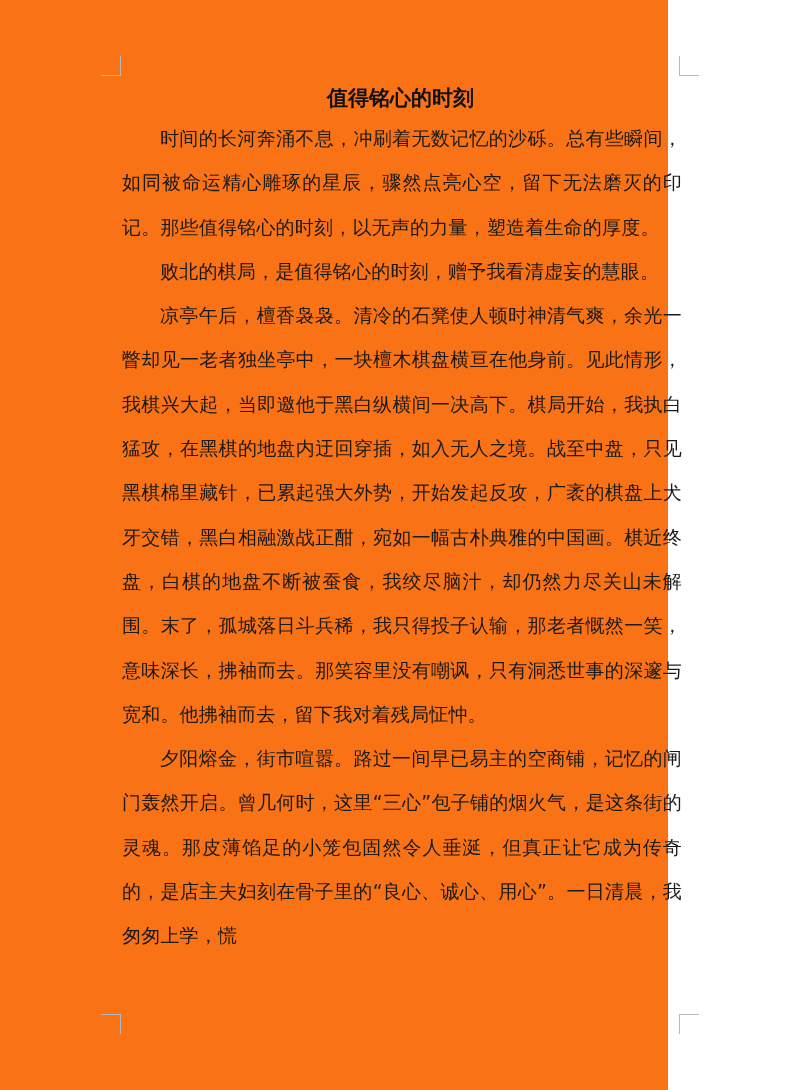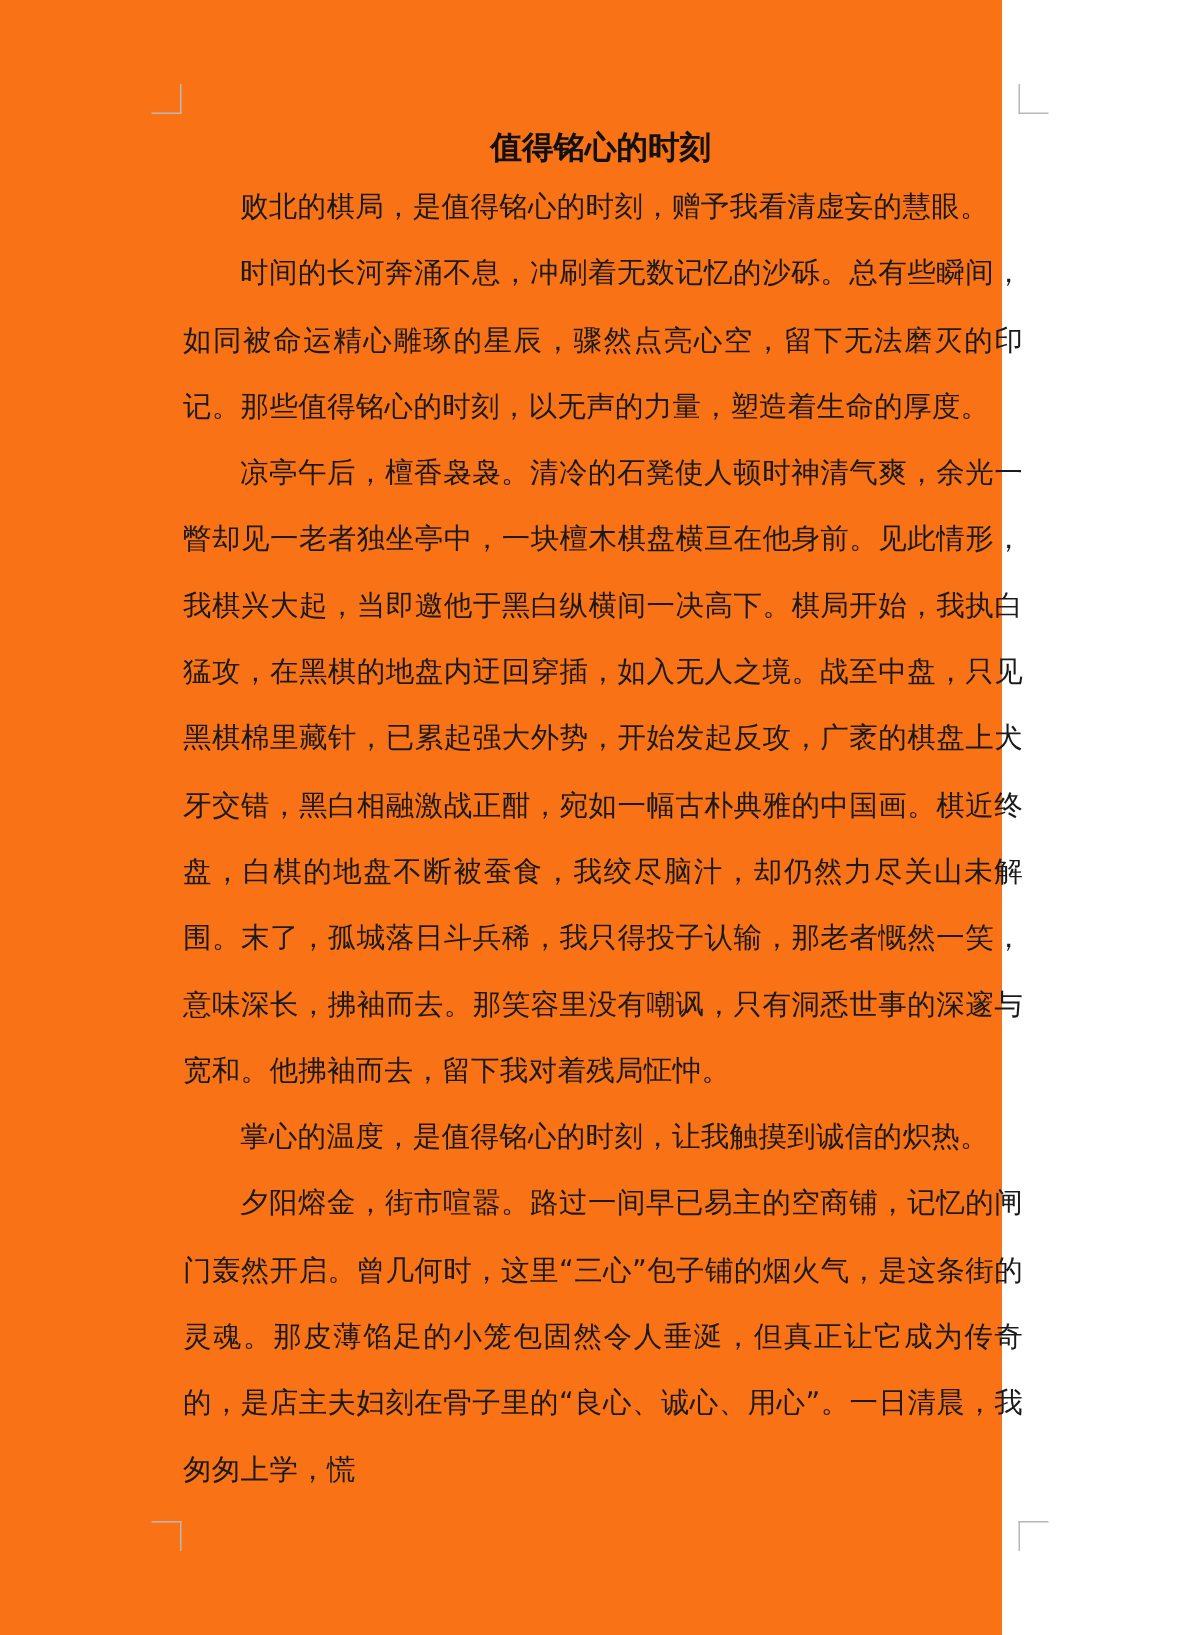--- a/index.html
+++ b/index.html
@@ -69,19 +69,18 @@
 
 <div class="page">
   <div class="corner tl"></div>
   <div class="corner tr"></div>
   <div class="corner bl"></div>
   <div class="corner br"></div>
 
   <h1 class="title">值得铭心的时刻</h1>
 
   <div class="body-text">
+    <p class="para">时间的长河奔涌不息，冲刷着无数记忆的沙砾。总有些瞬间，如同被命运精心雕琢的星辰，骤然点亮心空，留下无法磨灭的印记。那些值得铭心的时刻，以无声的力量，塑造着生命的厚度。</p>
     <p class="para">败北的棋局，是值得铭心的时刻，赠予我看清虚妄的慧眼。</p>
-    <p class="para">时间的长河奔涌不息，冲刷着无数记忆的沙砾。总有些瞬间，如同被命运精心雕琢的星辰，骤然点亮心空，留下无法磨灭的印记。那些值得铭心的时刻，以无声的力量，塑造着生命的厚度。</p>
     <p class="para">凉亭午后，檀香袅袅。清冷的石凳使人顿时神清气爽，余光一瞥却见一老者独坐亭中，一块檀木棋盘横亘在他身前。见此情形，我棋兴大起，当即邀他于黑白纵横间一决高下。棋局开始，我执白猛攻，在黑棋的地盘内迂回穿插，如入无人之境。战至中盘，只见黑棋棉里藏针，已累起强大外势，开始发起反攻，广袤的棋盘上犬牙交错，黑白相融激战正酣，宛如一幅古朴典雅的中国画。棋近终盘，白棋的地盘不断被蚕食，我绞尽脑汁，却仍然力尽关山未解围。末了，孤城落日斗兵稀，我只得投子认输，那老者慨然一笑，意味深长，拂袖而去。那笑容里没有嘲讽，只有洞悉世事的深邃与宽和。他拂袖而去，留下我对着残局怔忡。</p>
-    <p class="para">掌心的温度，是值得铭心的时刻，让我触摸到诚信的炽热。</p>
     <p class="para">夕阳熔金，街市喧嚣。路过一间早已易主的空商铺，记忆的闸门轰然开启。曾几何时，这里“三心”包子铺的烟火气，是这条街的灵魂。那皮薄馅足的小笼包固然令人垂涎，但真正让它成为传奇的，是店主夫妇刻在骨子里的“良心、诚心、用心”。一日清晨，我匆匆上学，慌</p>
   </div>
 </div>
 
 </body></html>

